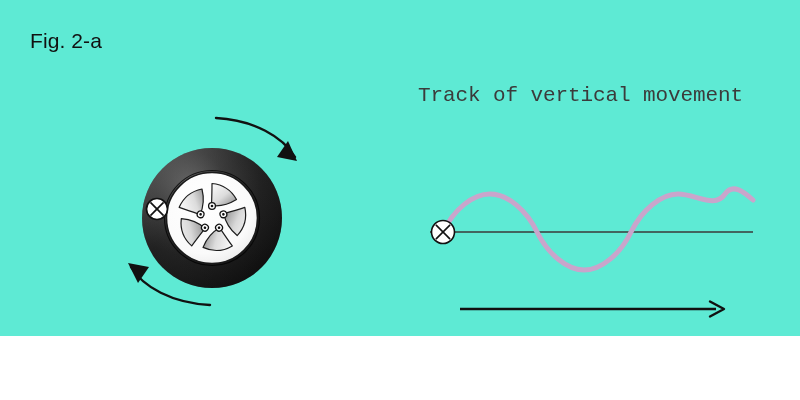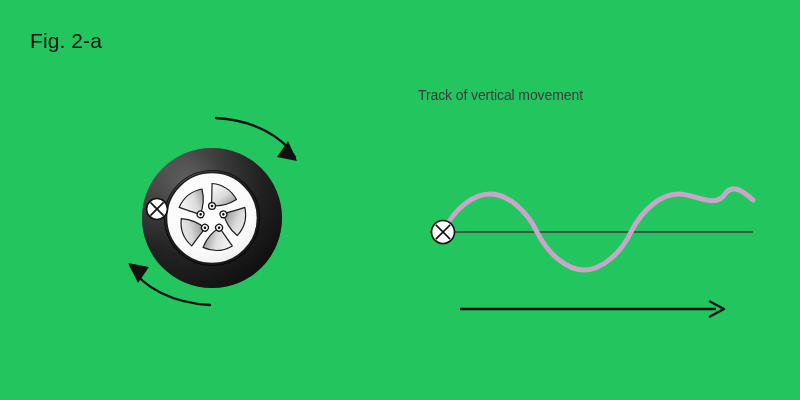--- a/index.html
+++ b/index.html
@@ -8,45 +8,46 @@
     padding: 0;
     background: #ffffff;
   }
   body {
     font-family: "Liberation Sans", sans-serif;
     -webkit-font-smoothing: antialiased;
   }
   #canvas {
     position: relative;
     width: 800px;
-    height: 400px;
-    background: #22c55e;
+    height: 336px;
+    background: #5eead4;
     overflow: hidden;
   }
   
   #fig-label {
     position: absolute;
     left: 30px;
     top: 27px;
     font-size: 21px;
     line-height: 28px;
     color: #111111;
     letter-spacing: 0.1px;
     white-space: nowrap;
   }
   
   #heading {
     position: absolute;
     left: 418px;
     top: 82px;
     width: 340px;
-    font-size: 14px;
+    font-size: 21px;
     line-height: 27px;
     color: #3b3b3b;
     letter-spacing: -0.1px;
+    font-family: Liberation Mono, monospace;
   }
   #heading .hline { display: block; }
   
   .layer {
     position: absolute;
     left: 0;
     top: 0;
     width: 800px;
     height: 400px;
   }

